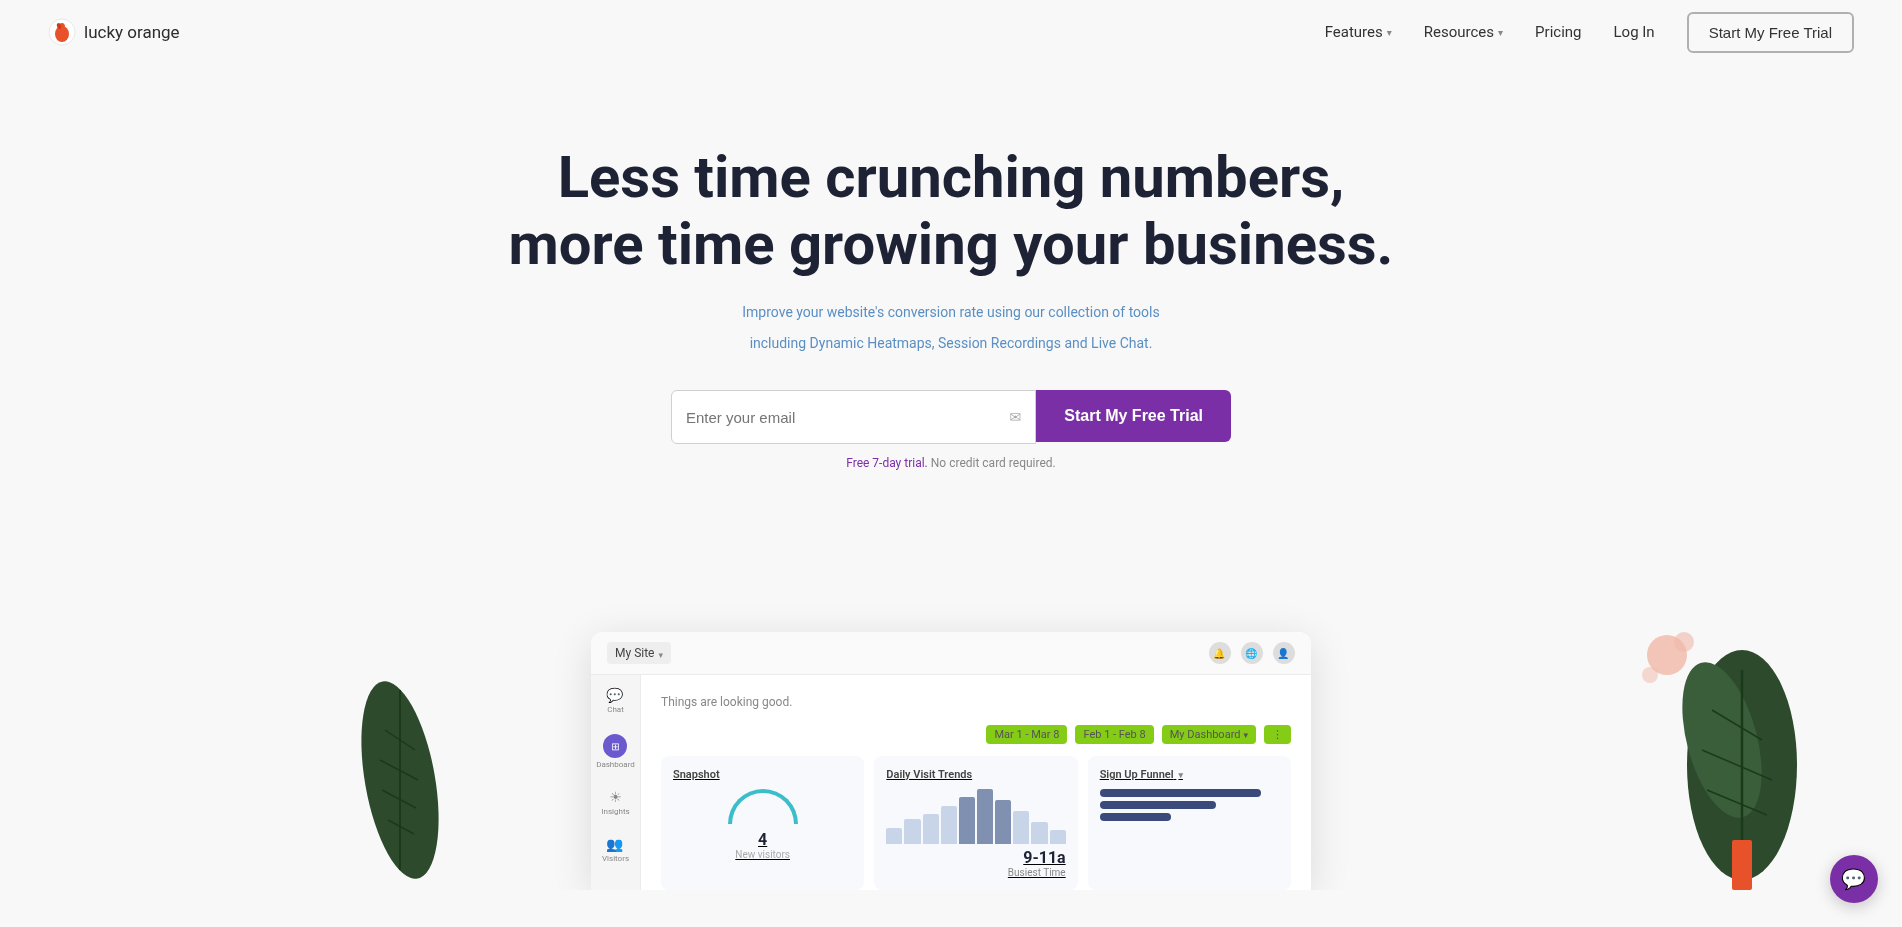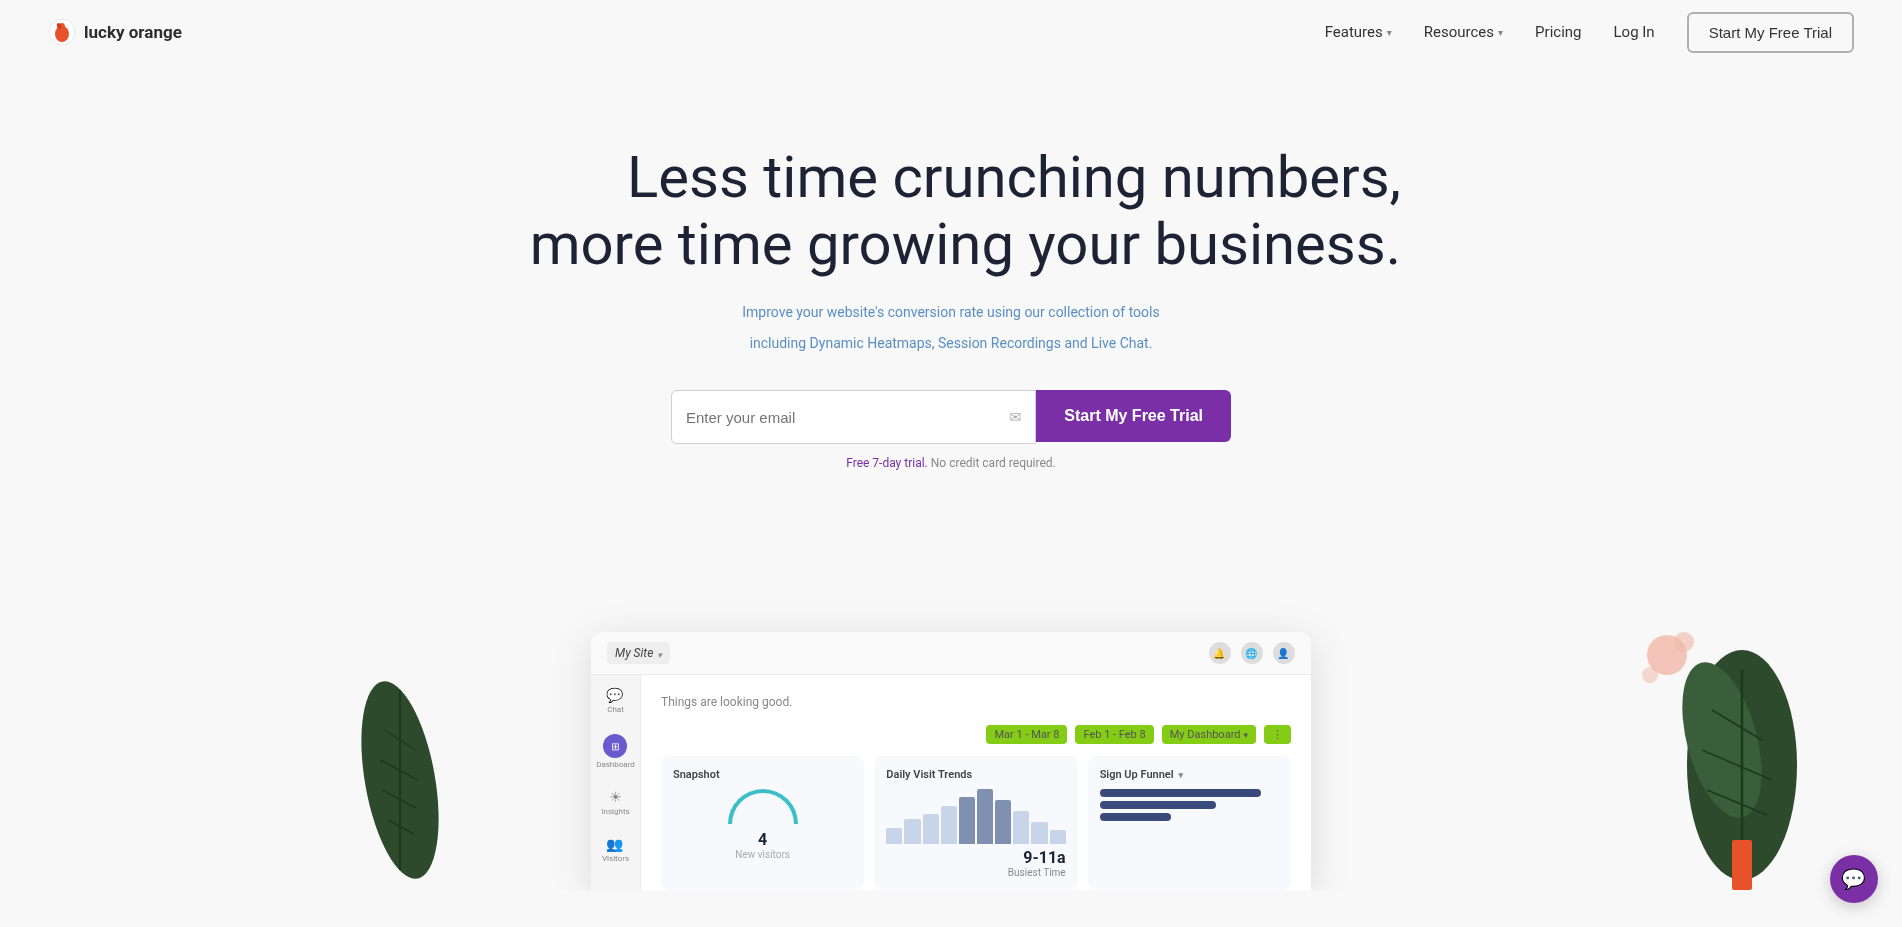--- a/index.html
+++ b/index.html
@@ -23,21 +23,21 @@
       display: flex;
       align-items: center;
       gap: 8px;
     }
     .logo-icon {
       width: 28px;
       height: 28px;
     }
     .logo-text {
       font-size: 17px;
-      font-weight: 700;
+      font-weight: 400;
       color: #2d2d2d;
     }
     .nav-right {
       display: flex;
       align-items: center;
       gap: 32px;
     }
     .nav-item {
       display: flex;
       align-items: center;
@@ -67,26 +67,25 @@
       font-weight: 500;
     }
 
     
     .hero {
       text-align: center;
       padding: 80px 48px 40px;
     }
     .hero-title {
       font-size: 58px;
-      font-weight: 400;
+      font-weight: 700;
       color: #1e2235;
       line-height: 1.15;
       max-width: 900px;
       margin: 0 auto 24px;
-      text-align: right;
     }
     .hero-subtitle {
       font-size: 14px;
       color: #c48a12;
       max-width: 600px;
       margin: 0 auto 8px;
       line-height: 1.6;
     }
     .hero-subtitle span {
       color: #5a8fc4;
@@ -214,21 +213,20 @@
     .dashboard-site-selector {
       display: flex;
       align-items: flex-end;
       gap: 4px;
       font-size: 12px;
       color: #444;
       background: #eee;
       border-radius: 4px;
       padding: 4px 8px;
       cursor: pointer;
-      font-style: italic;
     }
     .dashboard-icons {
       display: flex;
       gap: 10px;
       align-items: center;
     }
     .dashboard-icon {
       width: 22px;
       height: 22px;
       border-radius: 50%;
@@ -266,20 +264,21 @@
       border-radius: 4px;
       padding: 3px 8px;
       cursor: pointer;
       display: flex;
       align-items: center;
       gap: 3px;
     }
     .dashboard-widgets {
       display: flex;
       gap: 10px;
+      text-decoration: underline;
     }
     .widget {
       flex: 1;
       background: #f8f9fc;
       border-radius: 8px;
       padding: 12px;
       min-height: 110px;
     }
     .widget-title {
       font-size: 11px;

